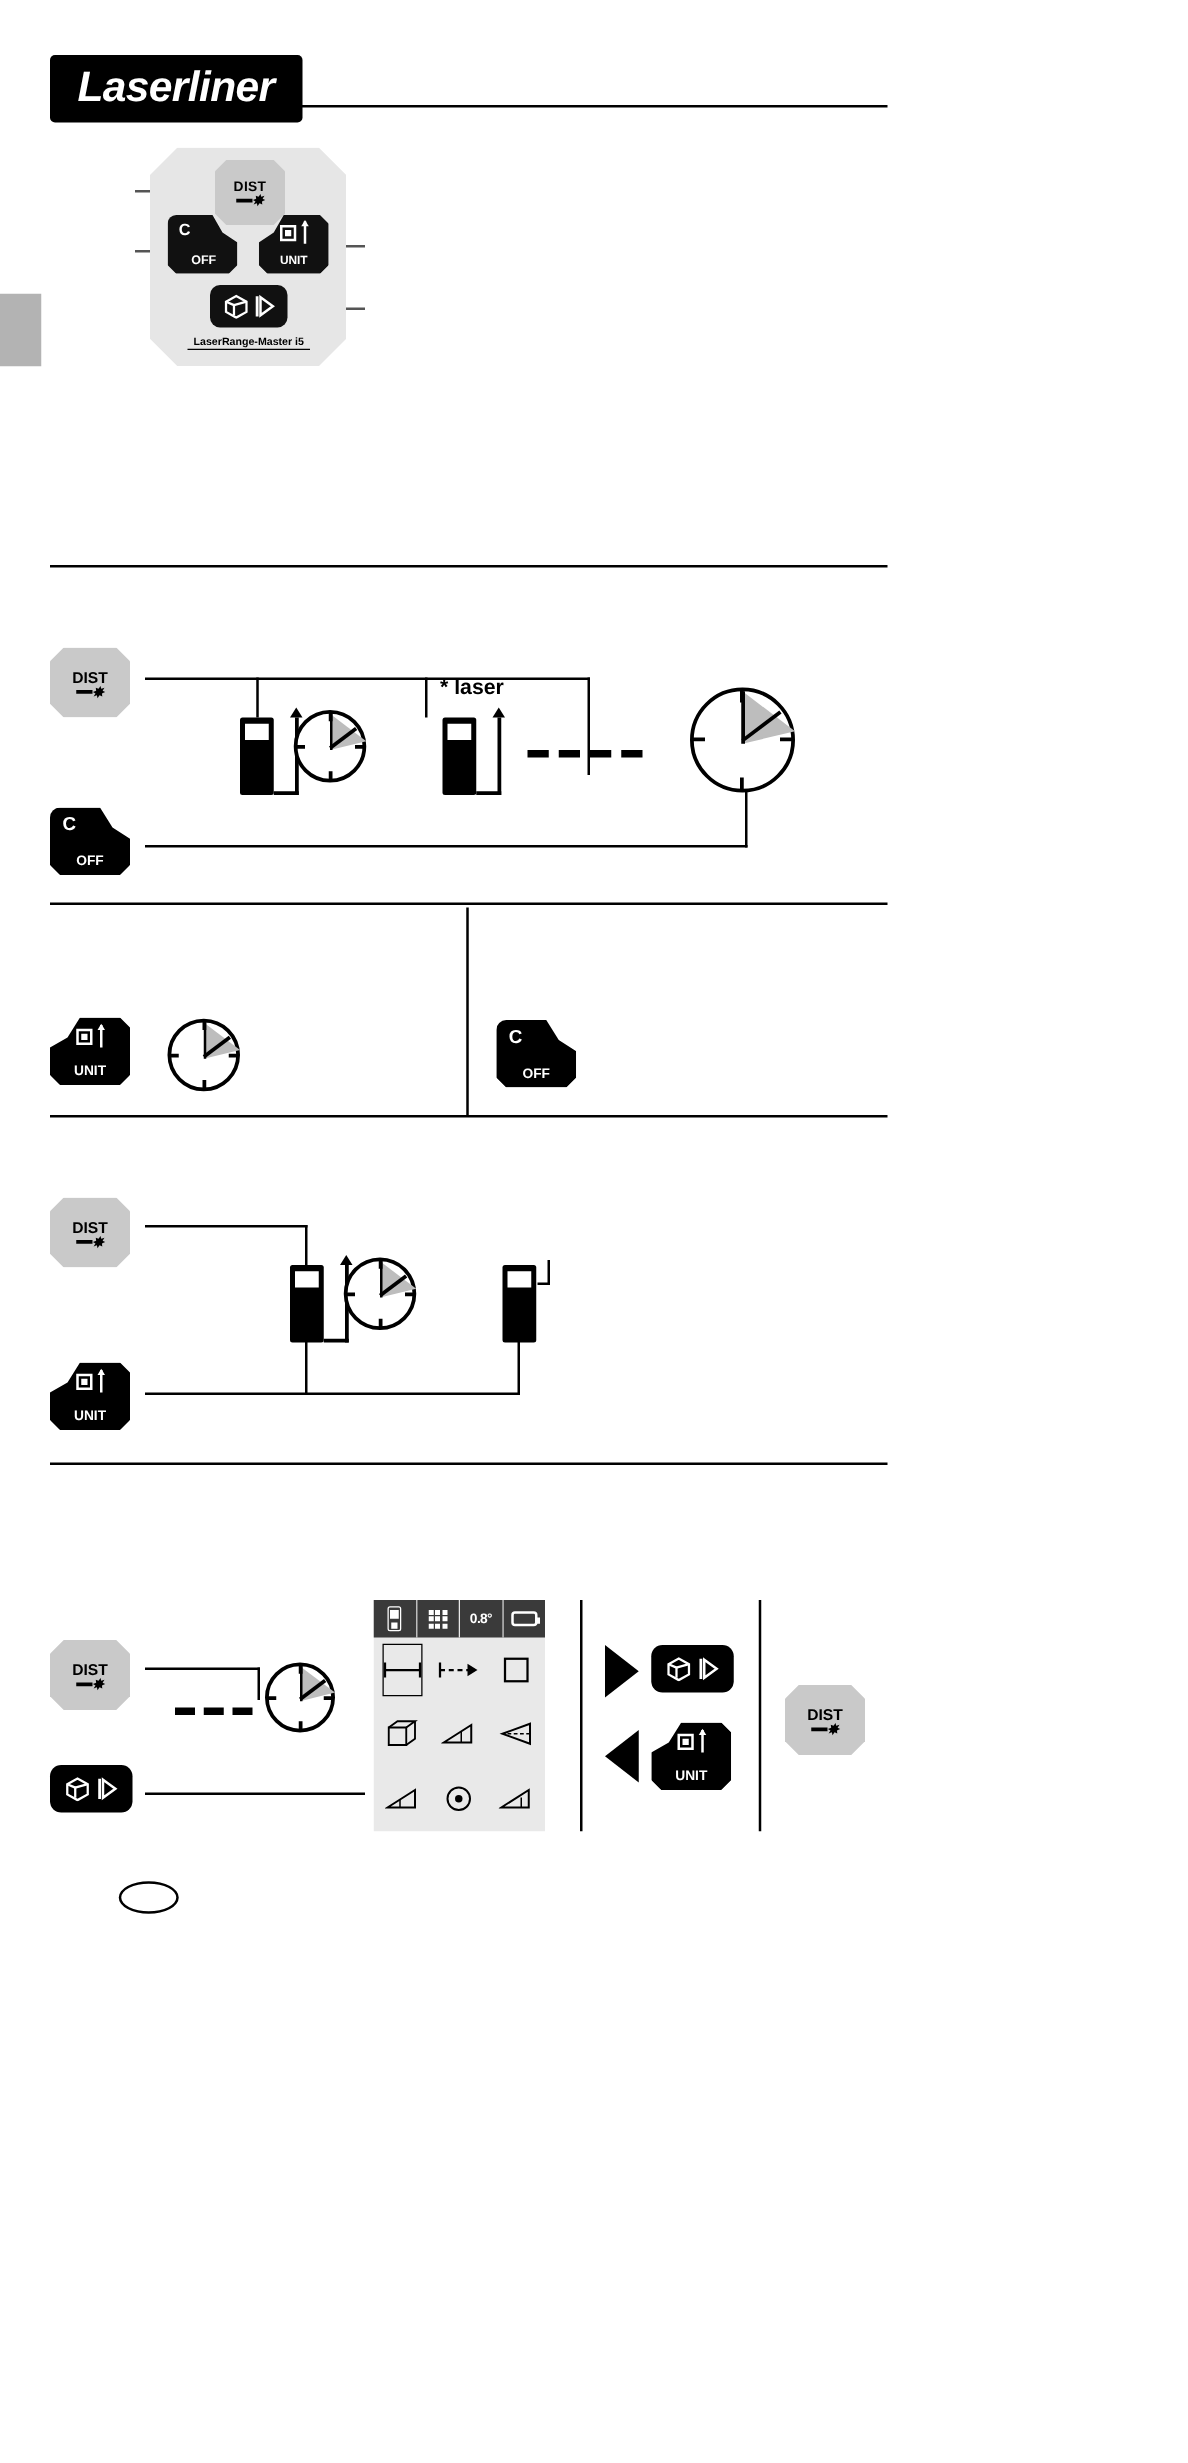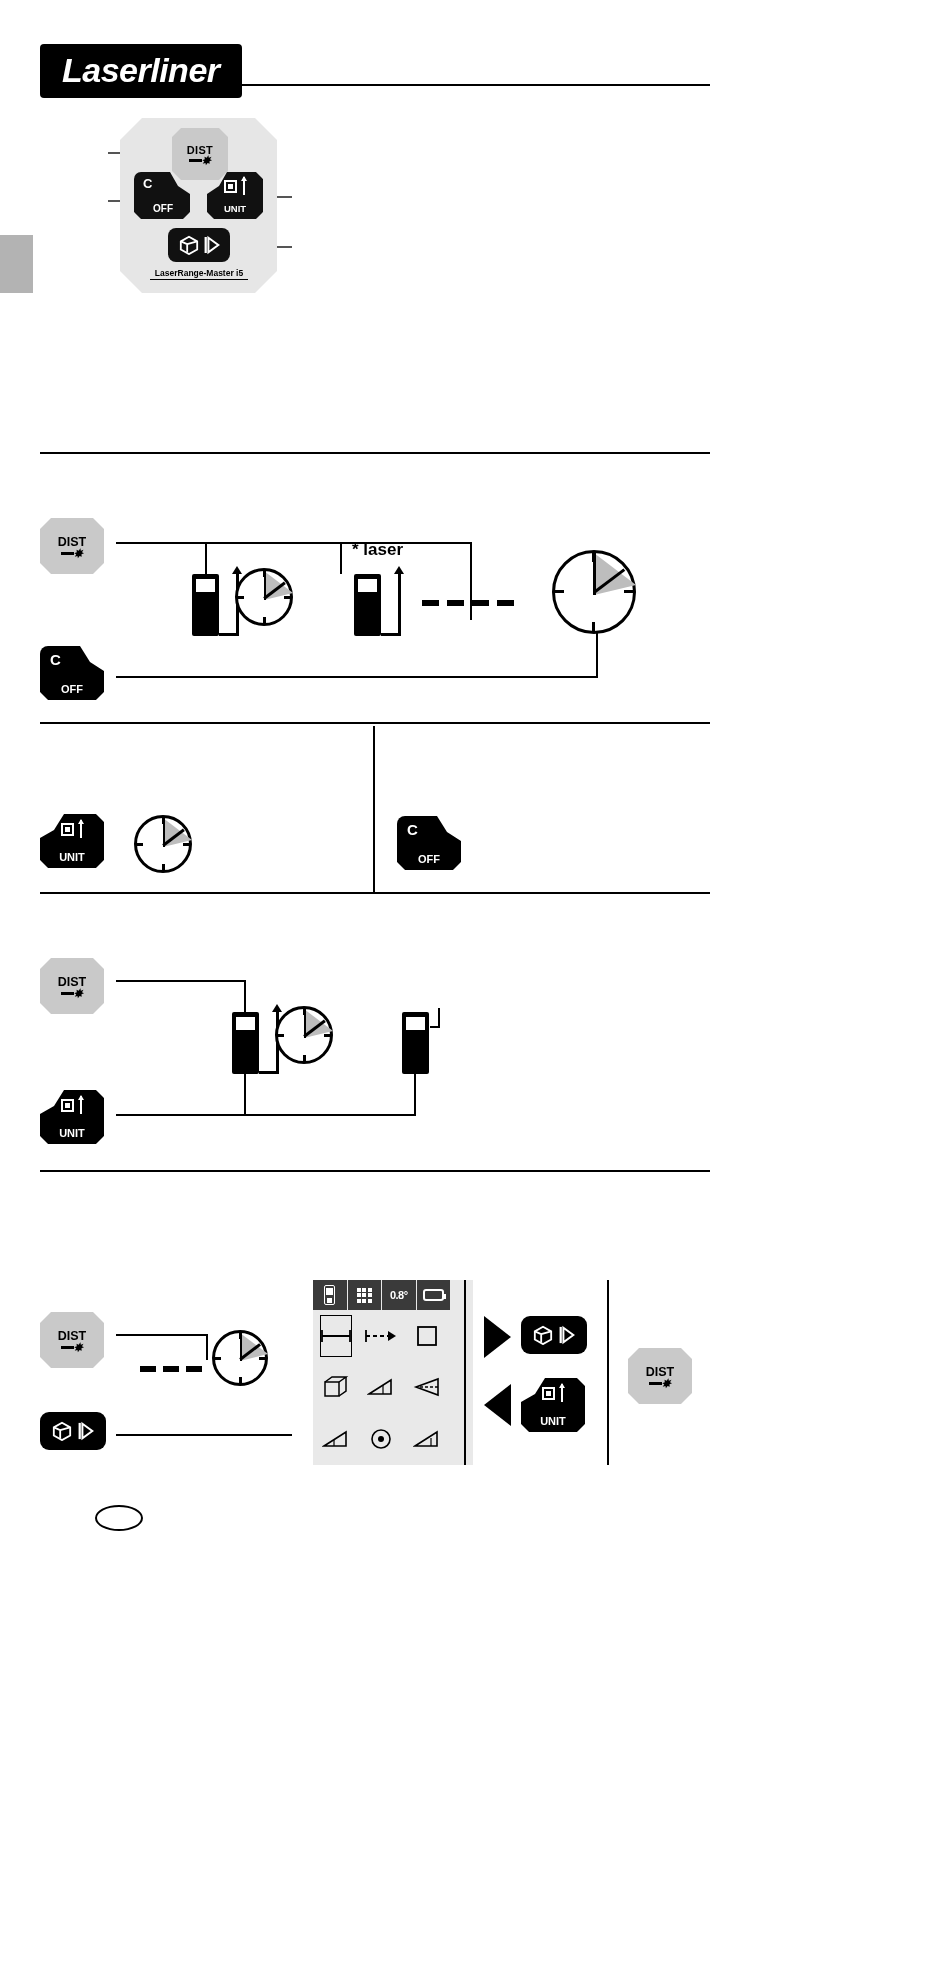--- a/index.html
+++ b/index.html
@@ -165,22 +165,22 @@
   .arrow-up .head {
     position: absolute;
     border-left: 5px solid transparent; border-right: 5px solid transparent;
     border-bottom: 8px solid #000;
   }
 
   .laser-note { position: absolute; font-size: 17px; font-weight: bold; color: #000; white-space: nowrap; }
 
   
   .menu-panel {
-    position: absolute; left: 313px; top: 1280px;
-    width: 160px; height: 185px; background: #e9e9e9;
+    position: absolute; left: 299px; top: 1280px;
+    width: 137px; height: 185px; background: #e9e9e9;
   }
   .status-bar {
     position: absolute; left: 0; top: 0; width: 137px; height: 30px;
     display: flex;
   }
   .status-cell {
     flex: 1; background: #3a3a3a; border-right: 1.5px solid #e9e9e9;
     display: flex; align-items: center; justify-content: center;
     color: #fff;
   }

